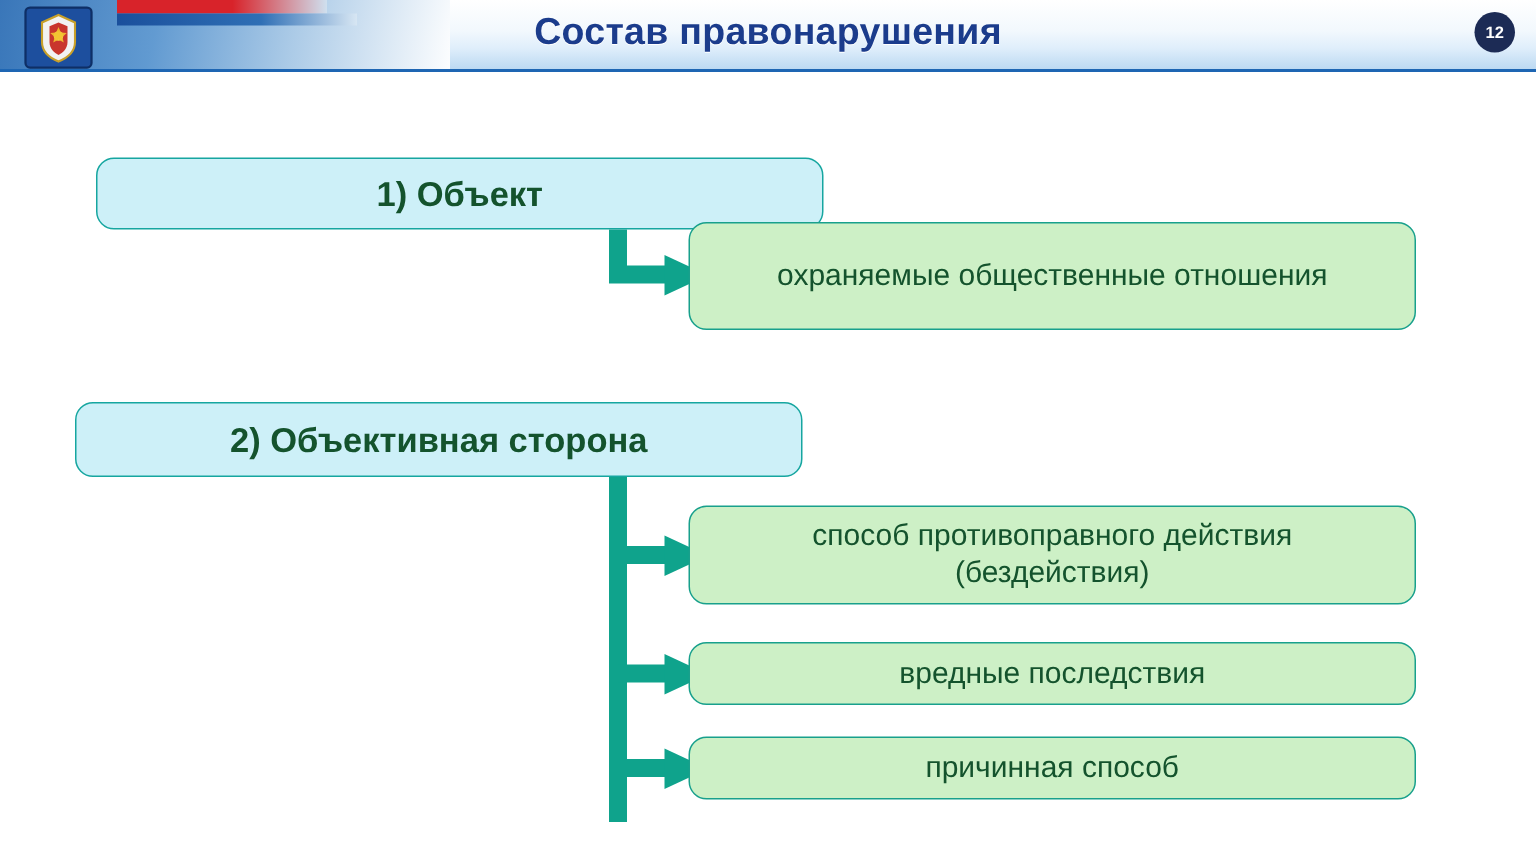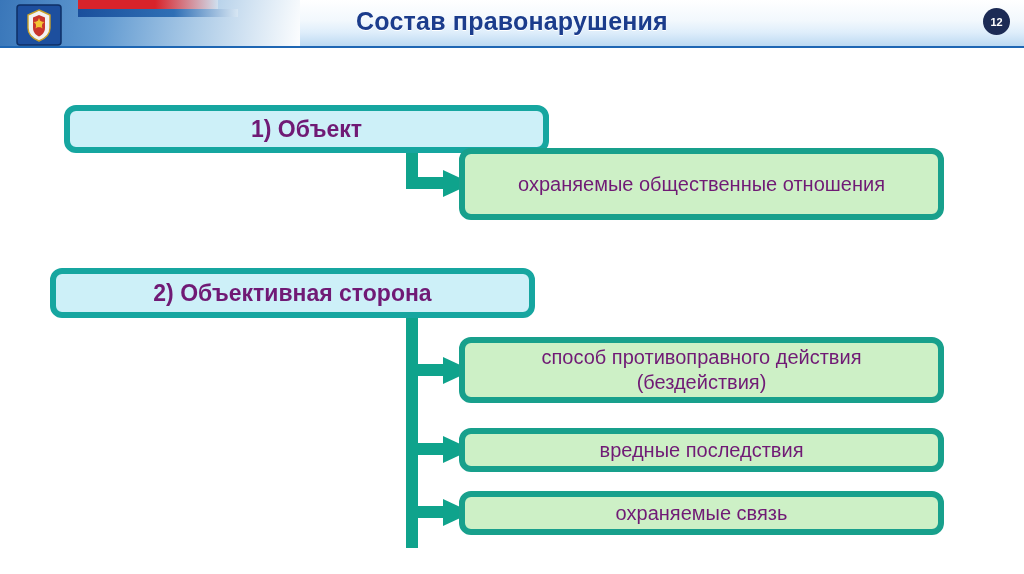--- a/index.html
+++ b/index.html
@@ -85,28 +85,28 @@
   .canvas {
     position: absolute;
     left: 0; top: 48px;
     width: 1024px;
     height: 526px;
   }
 
   .box {
     position: absolute;
     box-sizing: border-box;
-    border: 6px solid #1d4ed8;
+    border: 1px solid #1d4ed8;
     border-radius: 12px;
     display: flex;
     align-items: center;
     justify-content: center;
     text-align: center;
     line-height: 1.25;
-    color: #701a75;
+    color: #14532d;
   }
 
   .box.heading {
     background: #cdf0f8;
     border-color: #16a6a0;
     font-size: 23px;
     font-weight: bold;
     padding: 0 14px;
   }
 
@@ -176,14 +176,14 @@
   <div class="box heading" id="box-object">1) Объект</div>
 
   <div class="box detail" id="box-object-detail">охраняемые общественные отношения</div>
 
   <div class="box heading" id="box-objective-side">2) Объективная сторона</div>
 
   <div class="box detail" id="box-method">способ противоправного действия (бездействия)</div>
 
   <div class="box detail" id="box-consequences">вредные последствия</div>
 
-  <div class="box detail" id="box-causal">охраняемые связь</div>
+  <div class="box detail" id="box-causal">причинная способ</div>
 </div>
 
 </body></html>

